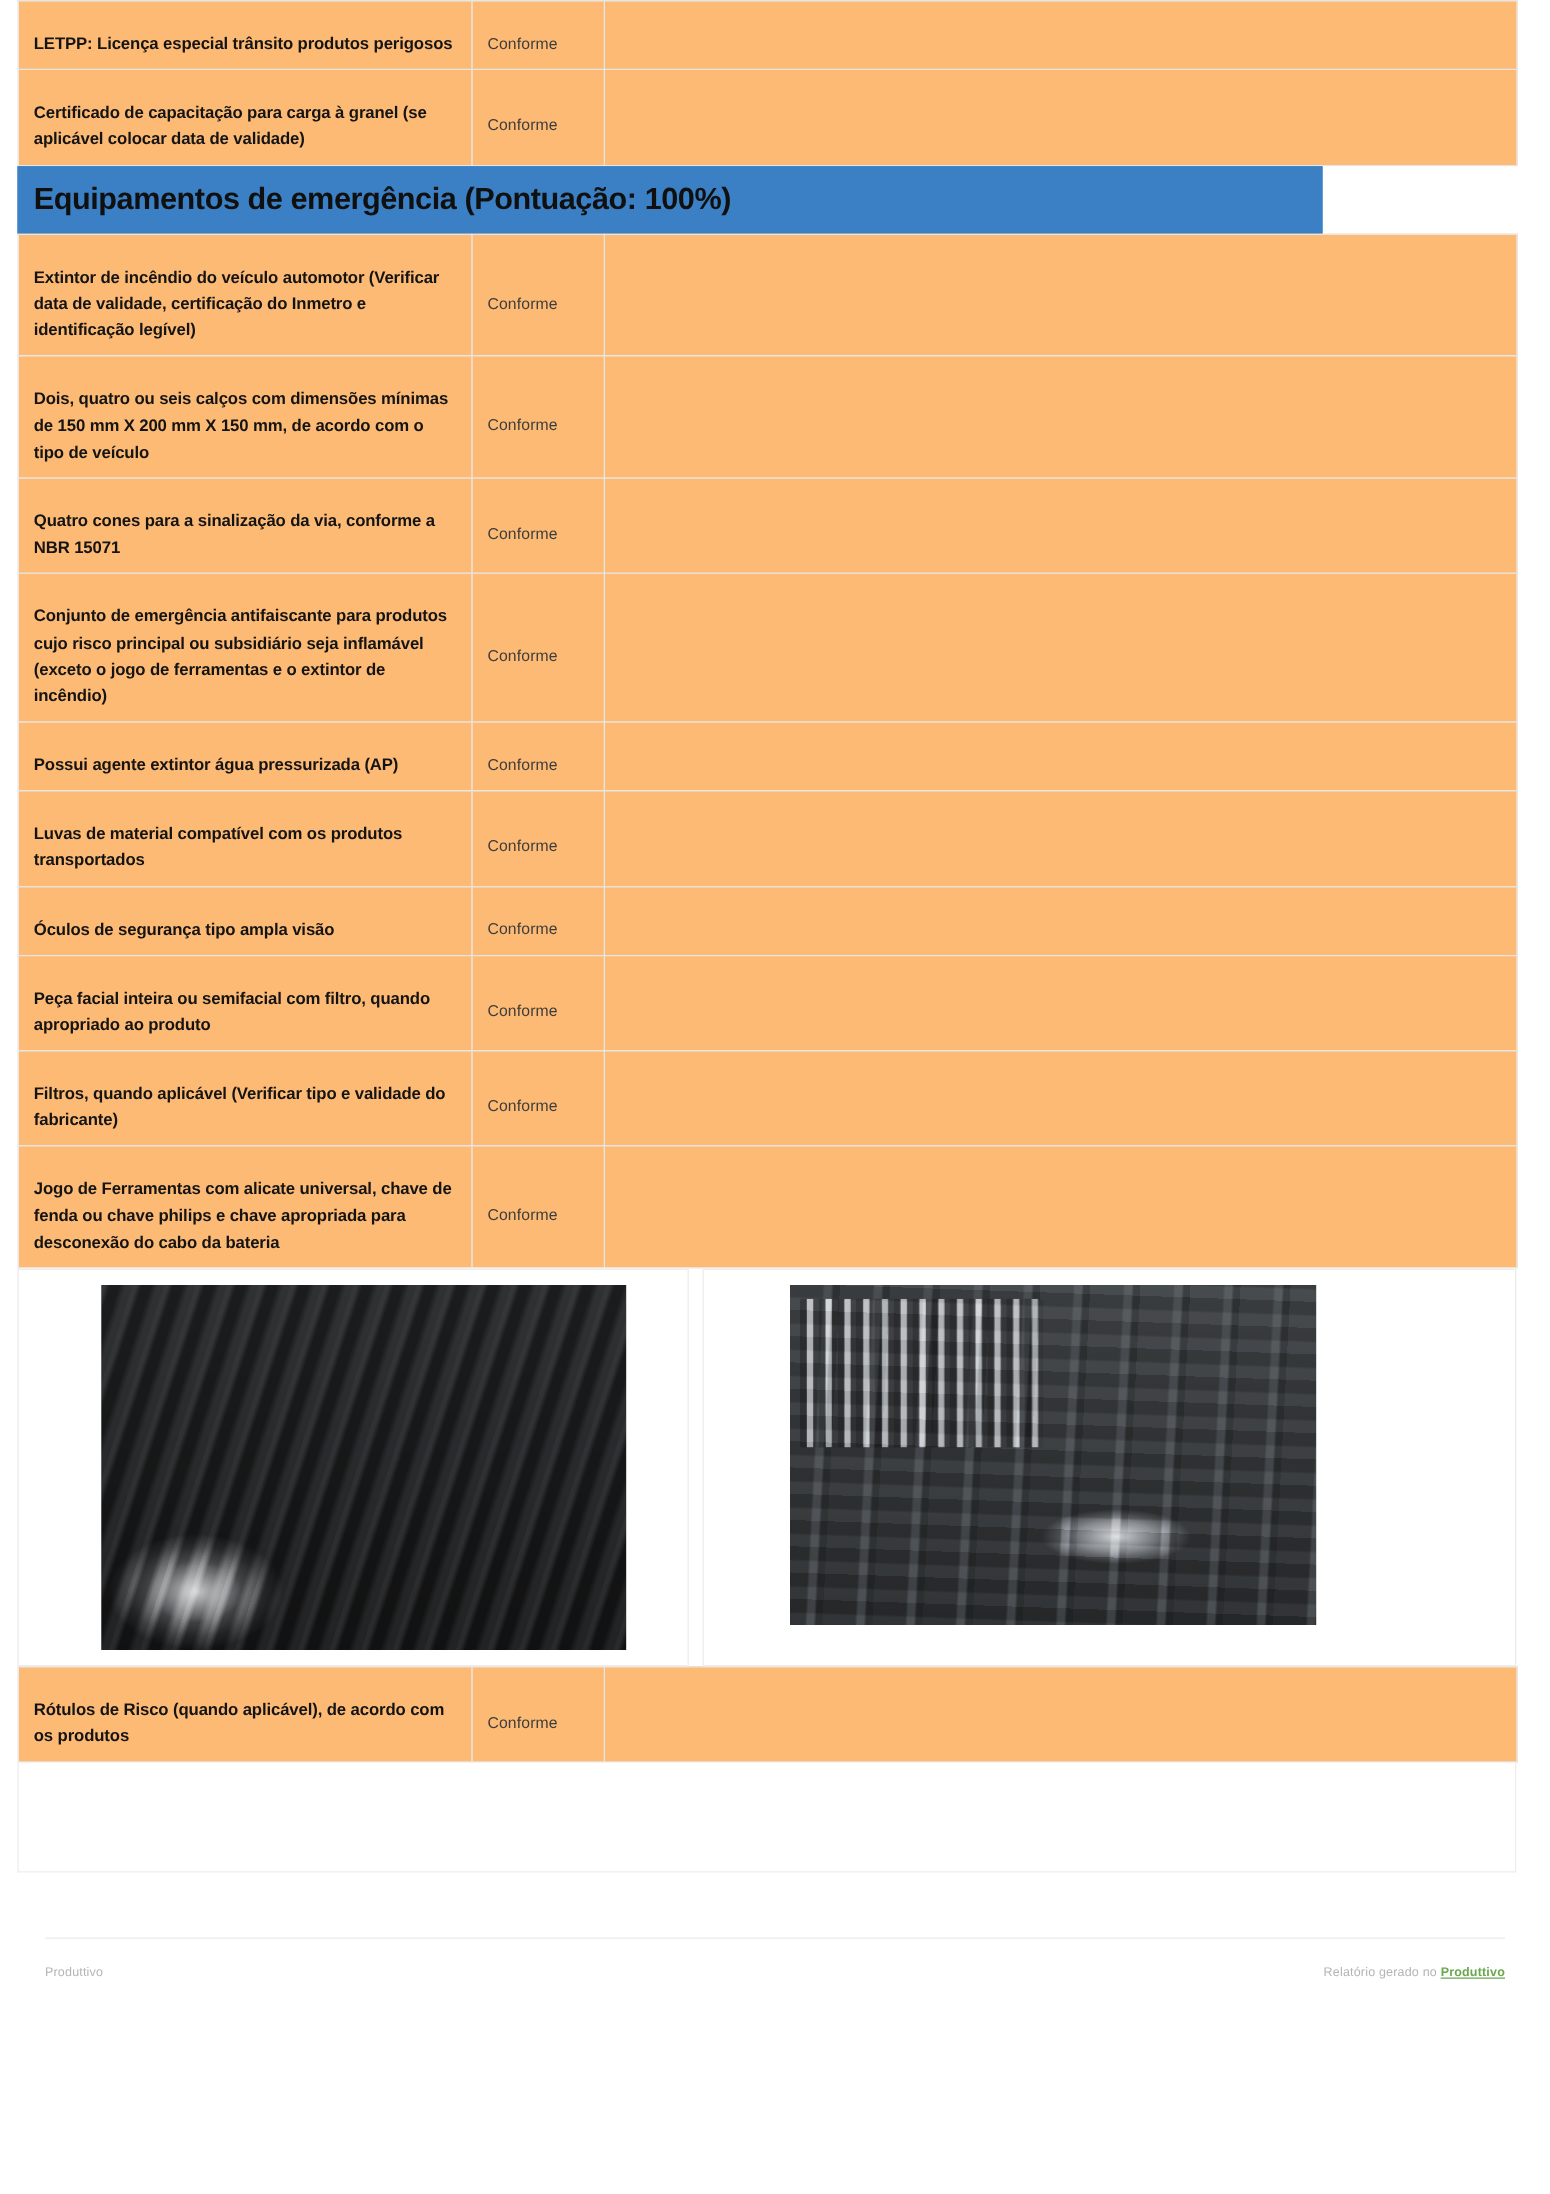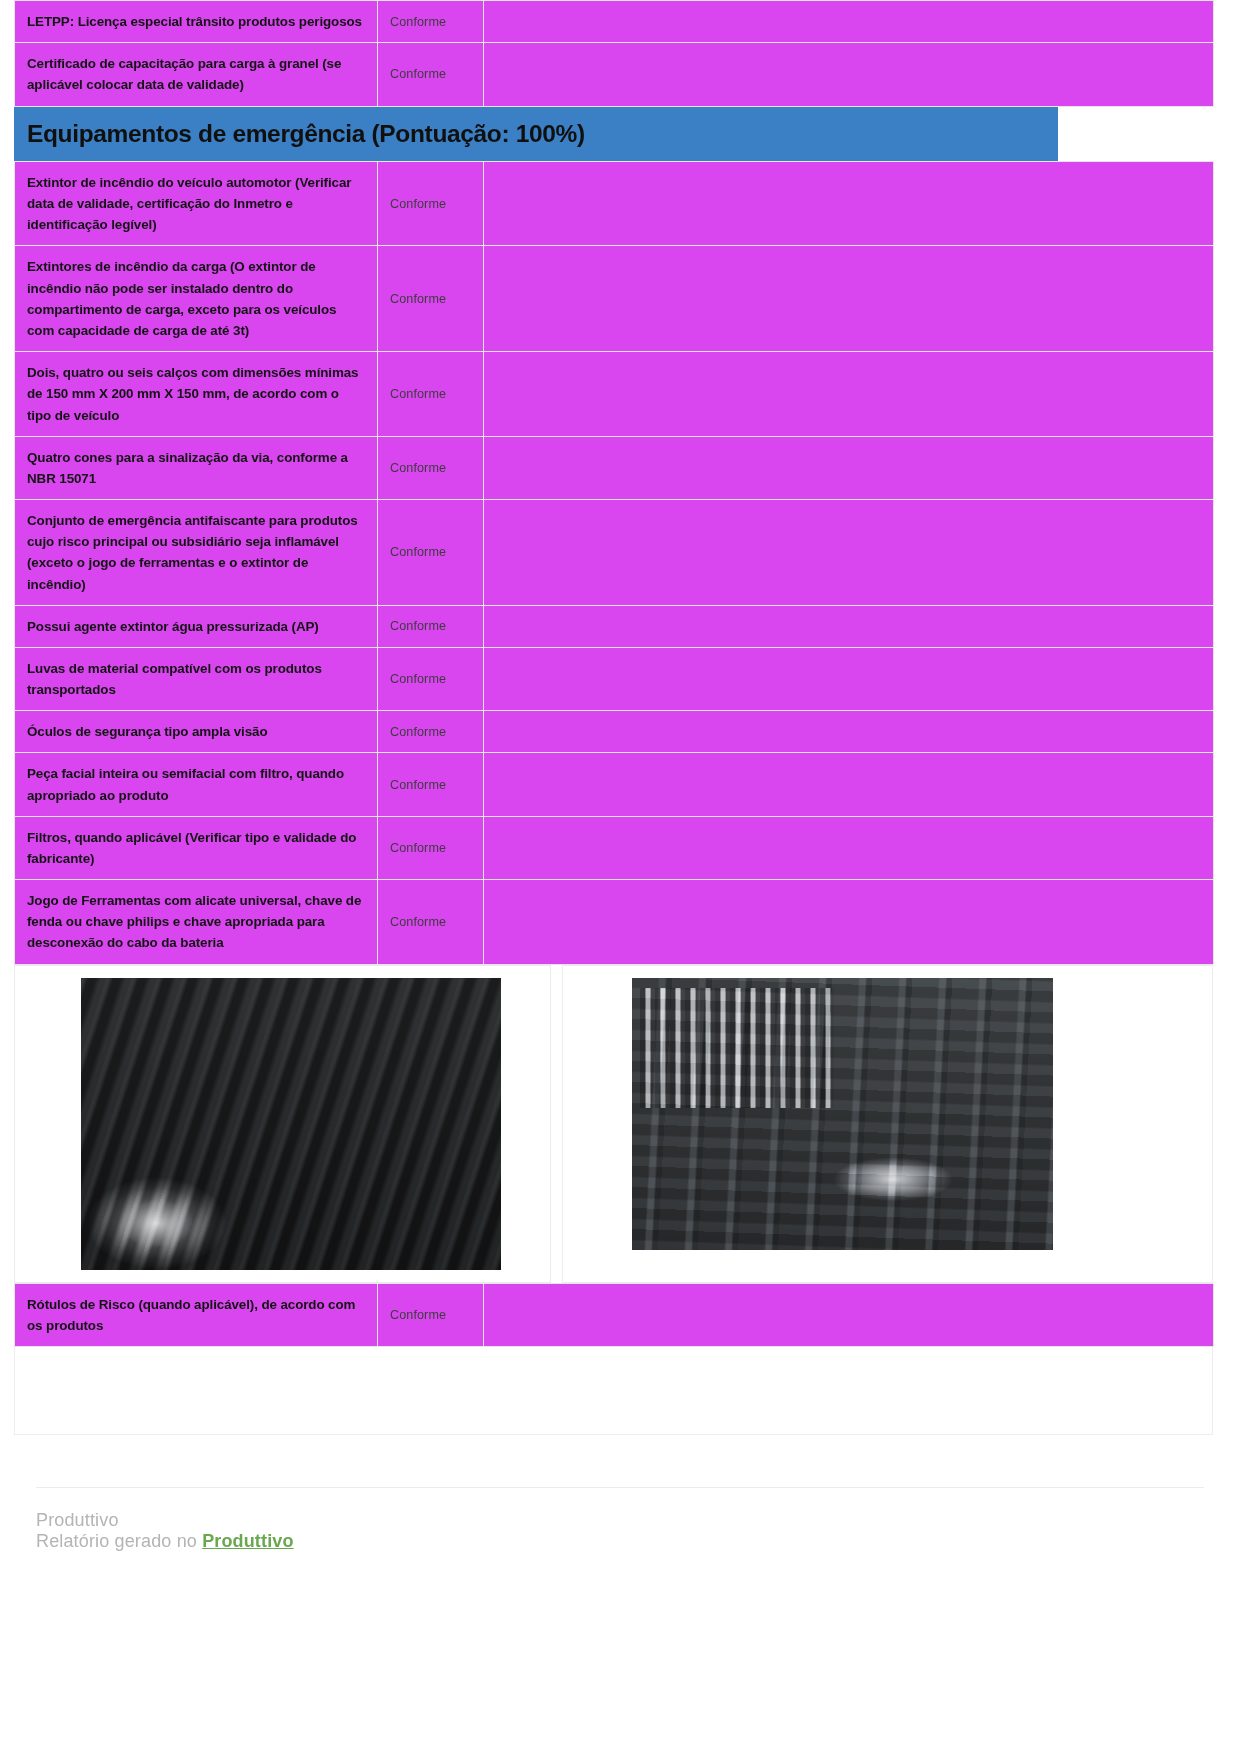--- a/index.html
+++ b/index.html
@@ -31,22 +31,22 @@
   
   table.checklist {
     width: 1199px;
     border-collapse: collapse;
     table-layout: fixed;
     border-top: 1px solid #e2e2e2;
   }
   table.checklist td {
     border: 1px solid #e6e6e6;
     vertical-align: middle;
-    padding: 10px 12px 10px 12px;
-    background: #d946ef;
+    padding: 23px 12px 10px 12px;
+    background: #fdba74;
   }
   td.c-item {
     width: 363px;
     font-size: 13.4px;
     font-weight: bold;
     line-height: 1.58;
     letter-spacing: -0.1px;
     color: #141414;
   }
   td.c-status {
@@ -189,26 +189,25 @@
     background: #ffffff;
   }
 
   .footer-rule {
     margin: 52px 36px 0 36px;
     border-top: 1px solid #ebebeb;
   }
   .footer {
     display: flex;
     justify-content: space-between;
-    align-items: flex-start;
+    align-items: flex-end;
     margin: 22px 36px 0 36px;
-    font-size: 18px;
+    font-size: 10px;
     color: #b4b4b4;
     letter-spacing: 0.15px;
-    flex-direction: column;
   }
   .footer .right { color: #b4b4b4; }
   .footer .brand-link {
     color: #6aa84f;
     text-decoration: underline;
     font-weight: bold;
   }
 </style>
 </head>
 <body>
@@ -232,25 +231,20 @@
     </table>
 
     <div class="section-band">
       <h2>Equipamentos de emergência (Pontuação: 100%)</h2>
     </div>
 
     <table class="checklist">
       <tbody>
         <tr>
           <td class="c-item">Extintor de incêndio do veículo automotor (Verificar data de validade, certificação do Inmetro e identificação legível)</td>
-          <td class="c-status">Conforme</td>
-          <td class="c-note"></td>
-        </tr>
-        <tr>
-          <td class="c-item">Extintores de incêndio da carga (O extintor de incêndio não pode ser instalado dentro do compartimento de carga, exceto para os veículos com capacidade de carga de até 3t)</td>
           <td class="c-status">Conforme</td>
           <td class="c-note"></td>
         </tr>
         <tr>
           <td class="c-item">Dois, quatro ou seis calços com dimensões mínimas de 150 mm X 200 mm X 150 mm, de acordo com o tipo de veículo</td>
           <td class="c-status">Conforme</td>
           <td class="c-note"></td>
         </tr>
         <tr>
           <td class="c-item">Quatro cones para a sinalização da via, conforme a NBR 15071</td>

